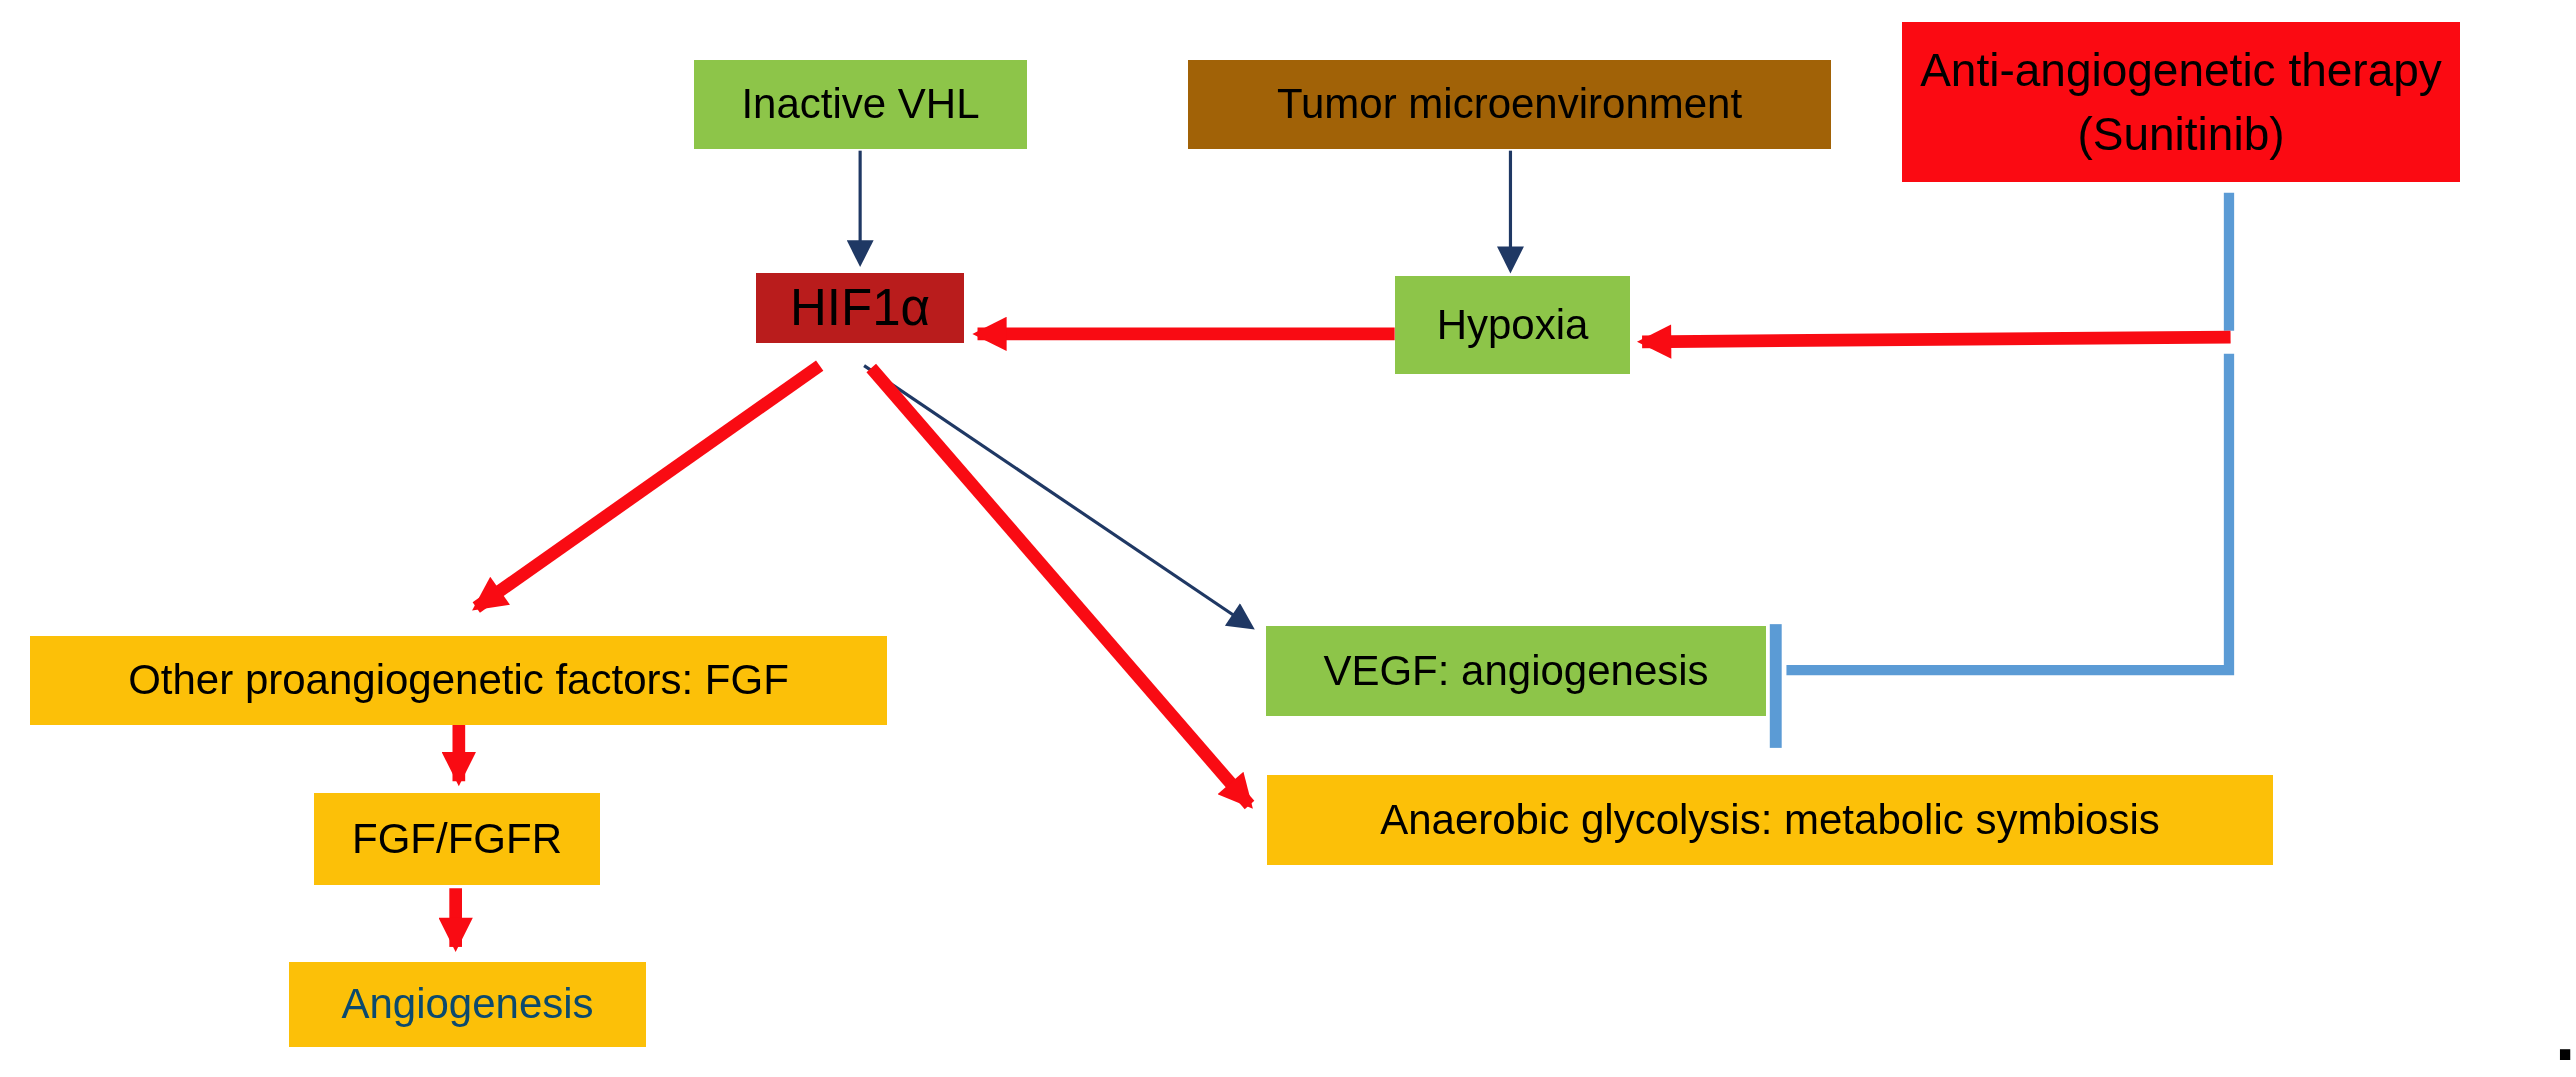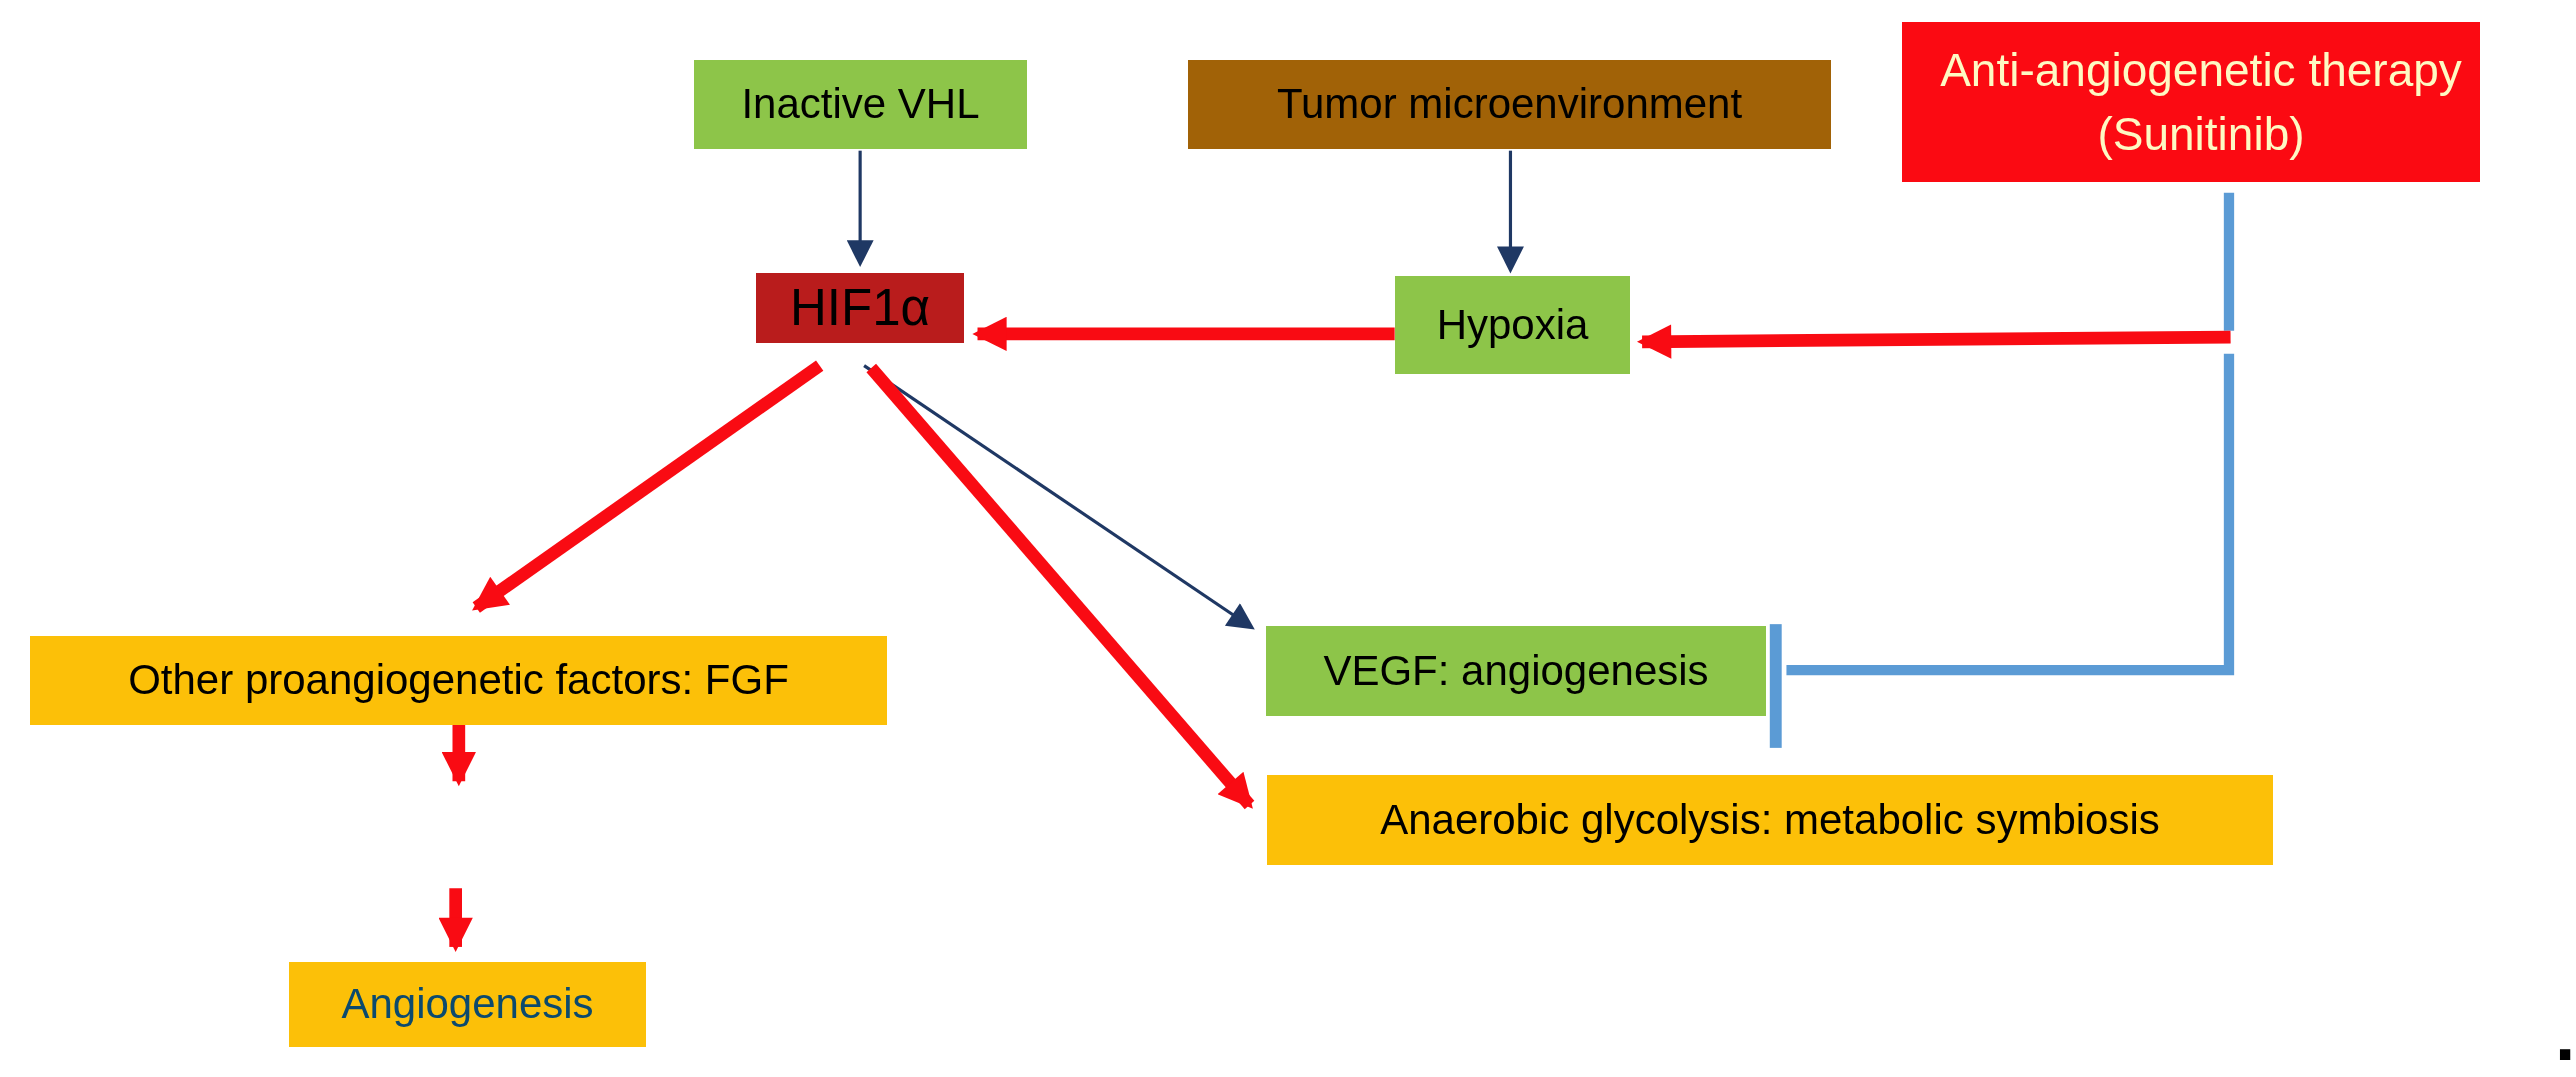--- a/index.html
+++ b/index.html
@@ -71,33 +71,34 @@
     <line x1="1033" y1="461" x2="600" y2="766" stroke="#f90b13" stroke-width="16" marker-end="url(#red-head)"></line>
     <line x1="1098" y1="464" x2="1575" y2="1015" stroke="#f90b13" stroke-width="16" marker-end="url(#red-head)"></line>
     <line x1="578" y1="896" x2="578" y2="985" stroke="#f90b13" stroke-width="16" marker-end="url(#red-head)"></line>
     <line x1="574" y1="1120" x2="574" y2="1194" stroke="#f90b13" stroke-width="16" marker-end="url(#red-head)"></line>
   </svg>
 
   <div class="node" style="left: 694px; top: 60px; width: 333px; height: 89px; background: rgb(141, 197, 73); color: rgb(0, 0, 0);">Inactive VHL</div>
 
   <div class="node" style="left: 1188px; top: 60px; width: 643px; height: 89px; background: #a16207; color: rgb(0, 0, 0);">Tumor microenvironment</div>
 
-  <div class="node two-line" style="left: 1902px; top: 22px; width: 558px; height: 160px; background: rgb(251, 10, 18); color: #fef9c3; padding-left: 20px;">
+  <div class="node two-line" style="left: 1902px; top: 22px; width: 558px; height: 160px; background: rgb(251, 10, 18); color: #000000;">
     <span>Anti-angiogenetic therapy</span>
     <span>(Sunitinib)</span>
   </div>
 
   <div class="node big-label" style="left: 756px; top: 273px; width: 208px; height: 70px; background: #b91c1c; color: rgb(0, 0, 0);">HIF1α</div>
 
   <div class="node" style="left: 1395px; top: 276px; width: 235px; height: 98px; background: rgb(141, 197, 73); color: rgb(0, 0, 0);">Hypoxia</div>
 
   <div class="node" style="left: 30px; top: 621px; width: 857px; height: 89px; background: rgb(252, 192, 8); color: rgb(0, 0, 0); margin-top: 15px;">Other proangiogenetic factors: FGF</div>
 
   <div class="node" style="left: 1266px; top: 626px; width: 500px; height: 90px; background: rgb(141, 197, 73); color: rgb(0, 0, 0);">VEGF: angiogenesis</div>
 
   <div class="node" style="left: 1267px; top: 775px; width: 1006px; height: 90px; background: rgb(252, 192, 8); color: rgb(0, 0, 0);">Anaerobic glycolysis: metabolic symbiosis</div>
 
+  <div class="node" style="left: 314px; top: 793px; width: 286px; height: 92px; background: rgb(252, 192, 8); color: rgb(0, 0, 0);">FGF/FGFR</div>
 
   <div class="node" style="left: 289px; top: 962px; width: 357px; height: 85px; background: rgb(252, 192, 8); color: #0c4a6e;">Angiogenesis</div>
 
   <span id="period-mark">.</span>
 </div>
 
 
 </body></html>

